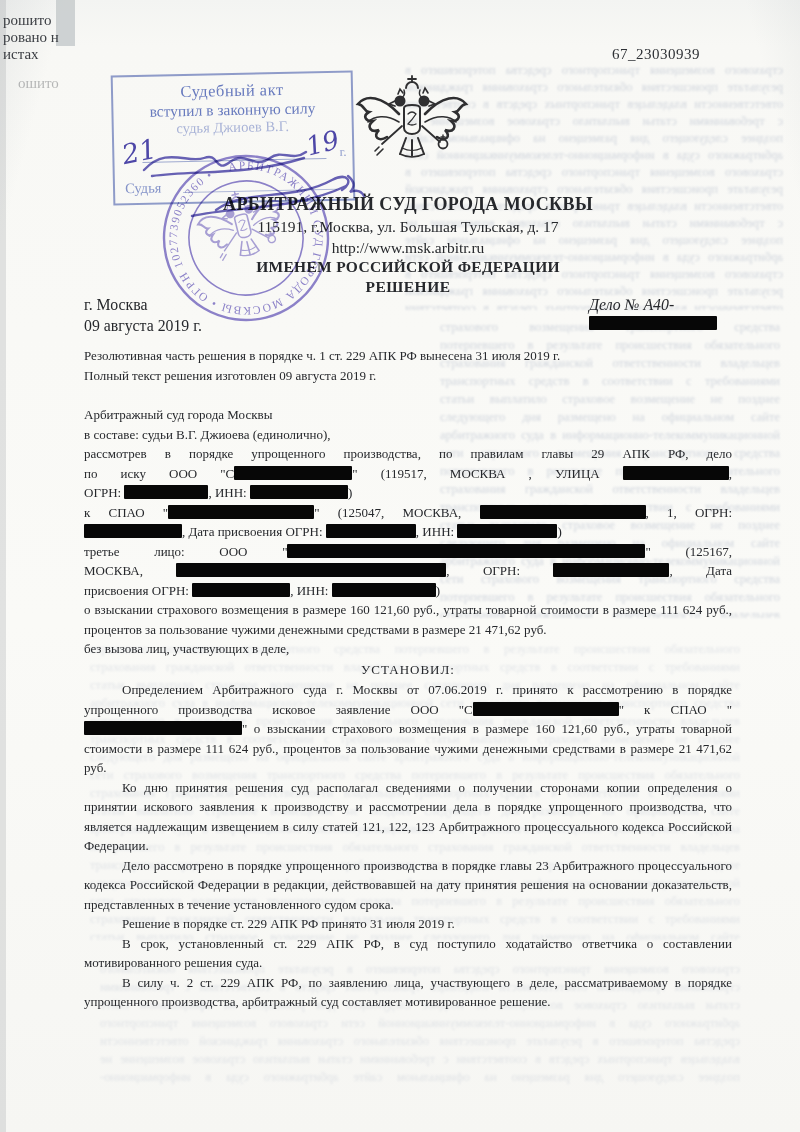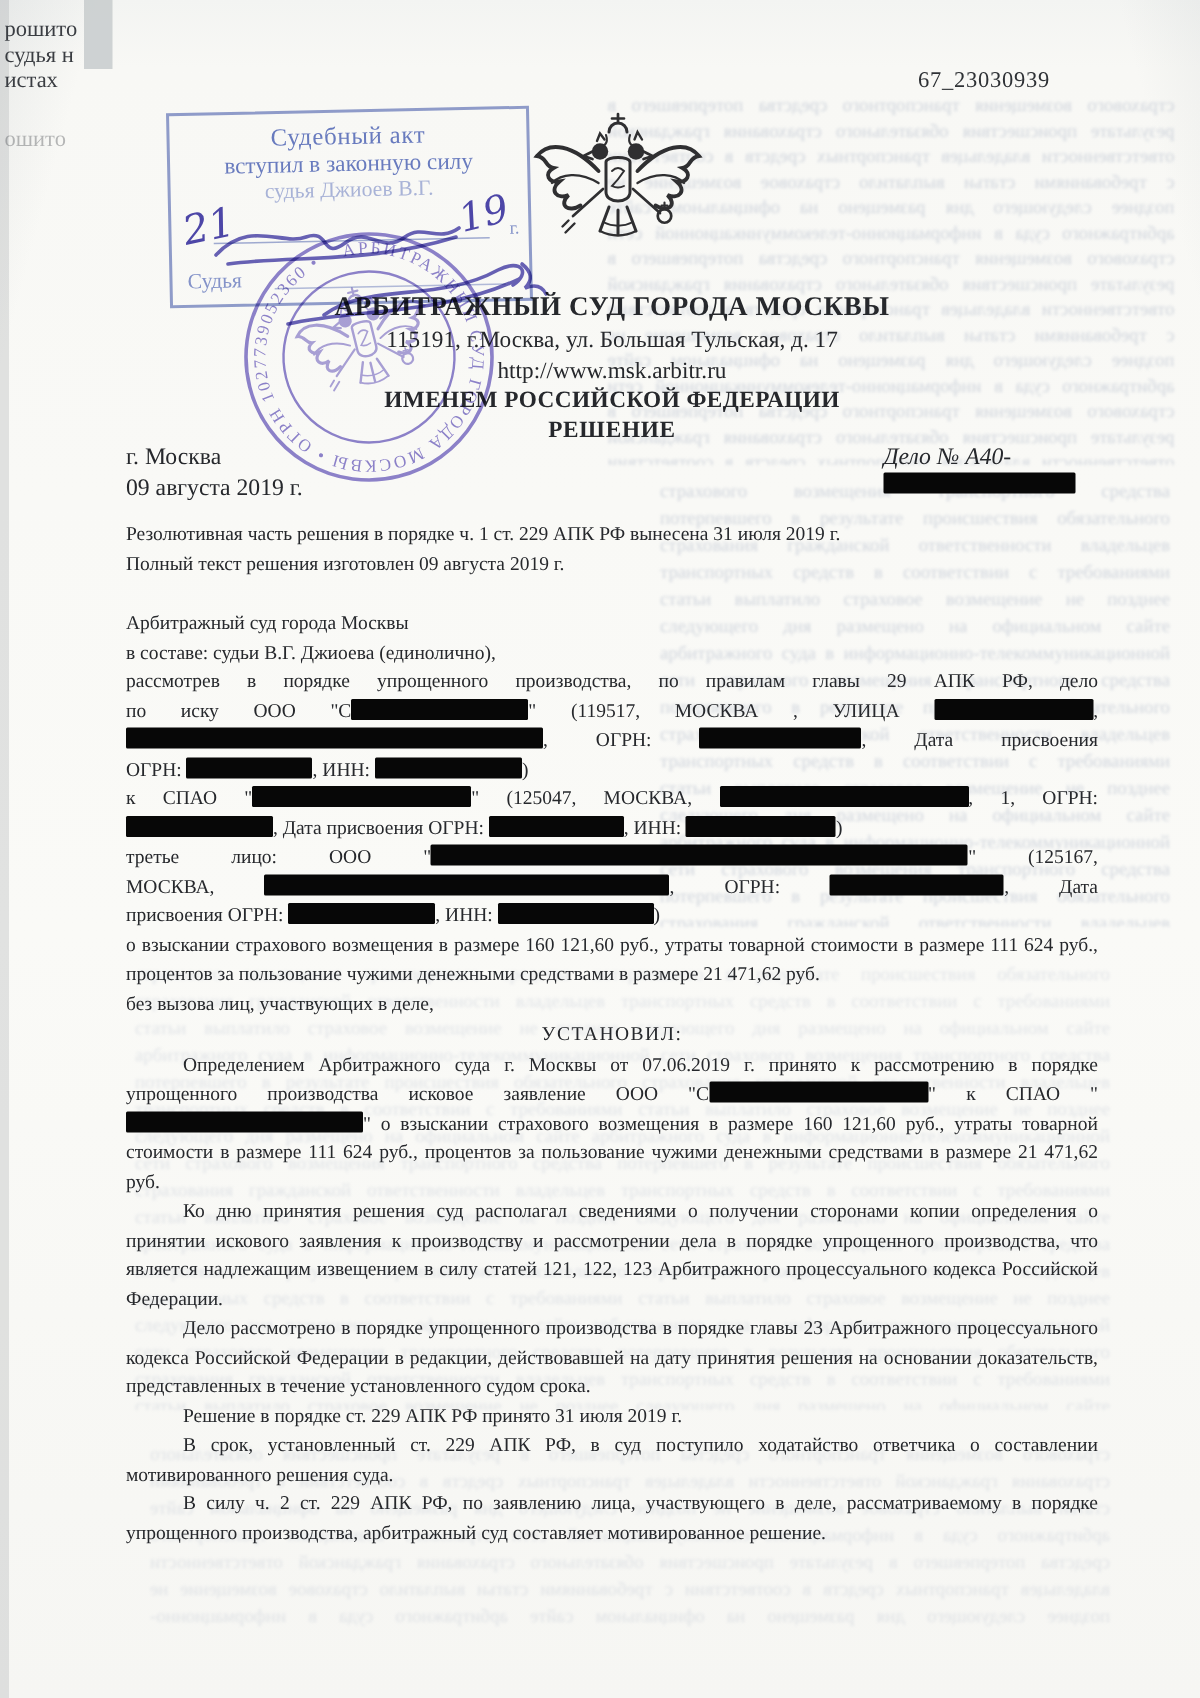--- a/index.html
+++ b/index.html
@@ -8,21 +8,21 @@
     font-family:"Liberation Serif","DejaVu Serif",serif;color:#26282c;
     background:
       linear-gradient(105deg, rgba(180,186,190,.20) 0%, rgba(180,186,190,0) 6%),
       linear-gradient(255deg, rgba(180,186,190,.14) 0%, rgba(180,186,190,0) 5%),
       linear-gradient(180deg,#f3f4f2 0%,#f8f8f5 4%,#fafaf7 55%,#f6f6f3 100%);
   }
   
   .edge-strip{position:absolute;left:0;top:0;width:6px;height:100%;background:rgba(150,155,158,.25);}
   .corner-block{position:absolute;left:56px;top:0;width:19px;height:46px;background:#c7cbcd;opacity:.85;}
   .corner-note{position:absolute;left:3px;top:12px;font-size:15px;line-height:17px;color:#3a3d42;}
-  .corner-note .faint{opacity:.35;margin-top:22px;}
+  .corner-note .faint{opacity:.35;margin-top:12px;text-align:right;}
   .doc-number{position:absolute;left:612px;top:46px;font-size:15px;letter-spacing:.5px;color:#2e3135;}
   
   .bleed{position:absolute;z-index:1;color:#9aa5bb;opacity:.42;filter:blur(1.1px);
     text-align:justify;overflow:hidden;font-size:12.5px;line-height:18px;word-spacing:3px;}
   .bleed.dense{line-height:17px;}
   .bleed.light{opacity:.25;}
   .mirror{transform:scaleX(-1);}
   
   .emblem{position:absolute;left:352px;top:70px;width:120px;height:118px;z-index:3;color:#2f2f31;}
   
@@ -68,21 +68,21 @@
 </head>
 <body>
 
 <div class="page">
 
   <div class="edge-strip"></div>
   <div class="corner-block"></div>
 
   <div class="corner-note">
     <div>рошито</div>
-    <div>судья н</div>
+    <div>ровано н</div>
     <div>истах</div>
     <div class="faint">ошито</div>
   </div>
 
   <div class="doc-number">67_23030939</div>
 
   <div class="bleed dense mirror" style="left:405px;top:62px;width:378px;height:248px;">страхового возмещения транспортного средства потерпевшего в результате происшествия обязательного страхования гражданской ответственности владельцев транспортных средств в соответствии с требованиями статьи выплатило страховое возмещение не позднее следующего дня размещено на официальном сайте арбитражного суда в информационно-телекоммуникационной сети страхового возмещения транспортного средства потерпевшего в результате происшествия обязательного страхования гражданской ответственности владельцев транспортных средств в соответствии с требованиями статьи выплатило страховое возмещение не позднее следующего дня размещено на официальном сайте арбитражного суда в информационно-телекоммуникационной сети страхового возмещения транспортного средства потерпевшего в результате происшествия обязательного страхования гражданской ответственности владельцев транспортных средств в соответствии с требованиями статьи выплатило страховое возмещение не позднее следующего дня размещено на официальном сайте арбитражного суда в информационно-телекоммуникационной сети страхового возмещения транспортного средства потерпевшего в результате происшествия обязательного страхования гражданской ответственности владельцев транспортных средств в соответствии с требованиями статьи выплатило страховое возмещение не позднее следующего дня размещено на официальном сайте арбитражного суда в информационно-телекоммуникационной сети страхового возмещения транспортного средства потерпевшего в результате происшествия обязательного страхования гражданской ответственности владельцев транспортных средств в соответствии с требованиями статьи выплатило страховое возмещение не позднее следующего дня размещено на официальном сайте арбитражного суда в информационно-телекоммуникационной сети страхового возмещения транспортного средства потерпевшего в результате происшествия обязательного страхования гражданской ответственности владельцев транспортных средств в соответствии с требованиями статьи выплатило страховое возмещение не позднее следующего дня размещено на официальном сайте арбитражного суда в информационно-телекоммуникационной сети страхового возмещения транспортного средства потерпевшего в результате происшествия обязательного страхования гражданской ответственности владельцев транспортных средств в соответствии с требованиями статьи выплатило страховое возмещение не позднее следующего дня размещено на официальном сайте арбитражного суда в информационно-телекоммуникационной сети страхового возмещения транспортного средства потерпевшего в результате происшествия обязательного страхования гражданской ответственности владельцев транспортных средств в соответствии с требованиями статьи выплатило страховое возмещение не позднее следующего дня размещено на официальном сайте арбитражного суда в информационно-телекоммуникационной сети страхового возмещения транспортного средства потерпевшего в результате происшествия обязательного страхования гражданской ответственности владельцев транспортных средств в соответствии с требованиями статьи выплатило страховое возмещение не позднее следующего дня размещено на официальном сайте арбитражного суда в информационно-телекоммуникационной сети</div>
   <div class="bleed" style="left:440px;top:318px;width:340px;height:300px;">страхового возмещения транспортного средства потерпевшего в результате происшествия обязательного страхования гражданской ответственности владельцев транспортных средств в соответствии с требованиями статьи выплатило страховое возмещение не позднее следующего дня размещено на официальном сайте арбитражного суда в информационно-телекоммуникационной сети страхового возмещения транспортного средства потерпевшего в результате происшествия обязательного страхования гражданской ответственности владельцев транспортных средств в соответствии с требованиями статьи выплатило страховое возмещение не позднее следующего дня размещено на официальном сайте арбитражного суда в информационно-телекоммуникационной сети страхового возмещения транспортного средства потерпевшего в результате происшествия обязательного страхования гражданской ответственности владельцев транспортных средств в соответствии с требованиями статьи выплатило страховое возмещение не позднее следующего дня размещено на официальном сайте арбитражного суда в информационно-телекоммуникационной сети страхового возмещения транспортного средства потерпевшего в результате происшествия обязательного страхования гражданской ответственности владельцев транспортных средств в соответствии с требованиями статьи выплатило страховое возмещение не позднее следующего дня размещено на официальном сайте арбитражного суда в информационно-телекоммуникационной сети страхового возмещения транспортного средства потерпевшего в результате происшествия обязательного страхования гражданской ответственности владельцев транспортных средств в соответствии с требованиями статьи выплатило страховое возмещение не позднее следующего дня размещено на официальном сайте арбитражного суда в информационно-телекоммуникационной сети страхового возмещения транспортного средства потерпевшего в результате происшествия обязательного страхования гражданской ответственности владельцев транспортных средств в соответствии с требованиями статьи выплатило страховое возмещение не позднее следующего дня размещено на официальном сайте арбитражного суда в информационно-телекоммуникационной сети страхового возмещения транспортного средства потерпевшего в результате происшествия обязательного страхования гражданской ответственности владельцев транспортных средств в соответствии с требованиями статьи выплатило страховое возмещение не позднее следующего дня размещено на официальном сайте арбитражного суда в информационно-телекоммуникационной сети страхового возмещения транспортного средства потерпевшего в результате происшествия обязательного страхования гражданской ответственности владельцев транспортных средств в соответствии с требованиями статьи выплатило страховое возмещение не позднее следующего дня размещено на официальном сайте арбитражного суда в информационно-телекоммуникационной сети</div>
   <div class="bleed light" style="left:90px;top:640px;width:650px;height:300px;">страхового возмещения транспортного средства потерпевшего в результате происшествия обязательного страхования гражданской ответственности владельцев транспортных средств в соответствии с требованиями статьи выплатило страховое возмещение не позднее следующего дня размещено на официальном сайте арбитражного суда в информационно-телекоммуникационной сети страхового возмещения транспортного средства потерпевшего в результате происшествия обязательного страхования гражданской ответственности владельцев транспортных средств в соответствии с требованиями статьи выплатило страховое возмещение не позднее следующего дня размещено на официальном сайте арбитражного суда в информационно-телекоммуникационной сети страхового возмещения транспортного средства потерпевшего в результате происшествия обязательного страхования гражданской ответственности владельцев транспортных средств в соответствии с требованиями статьи выплатило страховое возмещение не позднее следующего дня размещено на официальном сайте арбитражного суда в информационно-телекоммуникационной сети страхового возмещения транспортного средства потерпевшего в результате происшествия обязательного страхования гражданской ответственности владельцев транспортных средств в соответствии с требованиями статьи выплатило страховое возмещение не позднее следующего дня размещено на официальном сайте арбитражного суда в информационно-телекоммуникационной сети страхового возмещения транспортного средства потерпевшего в результате происшествия обязательного страхования гражданской ответственности владельцев транспортных средств в соответствии с требованиями статьи выплатило страховое возмещение не позднее следующего дня размещено на официальном сайте арбитражного суда в информационно-телекоммуникационной сети страхового возмещения транспортного средства потерпевшего в результате происшествия обязательного страхования гражданской ответственности владельцев транспортных средств в соответствии с требованиями статьи выплатило страховое возмещение не позднее следующего дня размещено на официальном сайте арбитражного суда в информационно-телекоммуникационной сети страхового возмещения транспортного средства потерпевшего в результате происшествия обязательного страхования гражданской ответственности владельцев транспортных средств в соответствии с требованиями статьи выплатило страховое возмещение не позднее следующего дня размещено на официальном сайте арбитражного суда в информационно-телекоммуникационной сети страхового возмещения транспортного средства потерпевшего в результате происшествия обязательного страхования гражданской ответственности владельцев транспортных средств в соответствии с требованиями статьи выплатило страховое возмещение не позднее следующего дня размещено на официальном сайте арбитражного суда в информационно-телекоммуникационной сети страхового возмещения транспортного средства потерпевшего в результате происшествия обязательного страхования гражданской ответственности владельцев транспортных средств в соответствии с требованиями статьи выплатило страховое возмещение не позднее следующего дня размещено на официальном сайте арбитражного суда в информационно-телекоммуникационной сети страхового возмещения транспортного средства потерпевшего в результате происшествия обязательного страхования гражданской ответственности владельцев транспортных средств в соответствии с требованиями статьи выплатило страховое возмещение не позднее следующего дня размещено на официальном сайте арбитражного суда в информационно-телекоммуникационной сети страхового возмещения транспортного средства потерпевшего в результате происшествия обязательного страхования гражданской ответственности владельцев транспортных средств в соответствии с требованиями статьи выплатило страховое возмещение не позднее следующего дня размещено на официальном сайте арбитражного суда в информационно-телекоммуникационной сети страхового возмещения транспортного средства потерпевшего в результате происшествия обязательного страхования гражданской ответственности владельцев транспортных средств в соответствии с требованиями статьи выплатило страховое возмещение не позднее следующего дня размещено на официальном сайте арбитражного суда в информационно-телекоммуникационной сети</div>
   <div class="bleed light mirror" style="left:100px;top:960px;width:640px;height:130px;">страхового возмещения транспортного средства потерпевшего в результате происшествия обязательного страхования гражданской ответственности владельцев транспортных средств в соответствии с требованиями статьи выплатило страховое возмещение не позднее следующего дня размещено на официальном сайте арбитражного суда в информационно-телекоммуникационной сети страхового возмещения транспортного средства потерпевшего в результате происшествия обязательного страхования гражданской ответственности владельцев транспортных средств в соответствии с требованиями статьи выплатило страховое возмещение не позднее следующего дня размещено на официальном сайте арбитражного суда в информационно-телекоммуникационной сети страхового возмещения транспортного средства потерпевшего в результате происшествия обязательного страхования гражданской ответственности владельцев транспортных средств в соответствии с требованиями статьи выплатило страховое возмещение не позднее следующего дня размещено на официальном сайте арбитражного суда в информационно-телекоммуникационной сети страхового возмещения транспортного средства потерпевшего в результате происшествия обязательного страхования гражданской ответственности владельцев транспортных средств в соответствии с требованиями статьи выплатило страховое возмещение не позднее следующего дня размещено на официальном сайте арбитражного суда в информационно-телекоммуникационной сети страхового возмещения транспортного средства потерпевшего в результате происшествия обязательного страхования гражданской ответственности владельцев транспортных средств в соответствии с требованиями статьи выплатило страховое возмещение не позднее следующего дня размещено на официальном сайте арбитражного суда в информационно-телекоммуникационной сети страхового возмещения транспортного средства потерпевшего в результате происшествия обязательного страхования гражданской ответственности владельцев транспортных средств в соответствии с требованиями статьи выплатило страховое возмещение не позднее следующего дня размещено на официальном сайте арбитражного суда в информационно-телекоммуникационной сети</div>
@@ -132,21 +132,20 @@
   </div>
   <div class="dateline">09 августа 2019 г.</div>
 
   <div class="body">
       <div class="blk">Резолютивная часть решения в порядке ч. 1 ст. 229 АПК РФ вынесена 31 июля 2019 г.</div>
       <div class="blk">Полный текст решения изготовлен 09 августа 2019 г.</div>
       <div class="blk" style="margin-top: 20px;">Арбитражный суд города Москвы</div>
       <div class="blk">в составе: судьи В.Г. Джиоева (единолично),</div>
       <div class="blk just">рассмотрев в порядке упрощенного производства, по правилам главы 29 АПК РФ, дело</div>
       <div class="blk just">по иску ООО "С<span class="redact" style="width: 118px;"></span>" (119517, МОСКВА , УЛИЦА <span class="redact" style="width: 106px;"></span>,</div>
-      <div class="blk just"><span class="redact" style="width: 278px;"></span>, ОГРН: <span class="redact" style="width: 108px;"></span>, Дата присвоения</div>
       <div class="blk">ОГРН: <span class="redact" style="width: 84px;"></span>, ИНН: <span class="redact" style="width: 98px;"></span>)</div>
       <div class="blk just">к СПАО "<span class="redact" style="width: 146px;"></span>" (125047, МОСКВА, <span class="redact" style="width: 166px;"></span>, 1, ОГРН:</div>
       <div class="blk"><span class="redact" style="width: 98px;"></span>, Дата присвоения ОГРН: <span class="redact" style="width: 90px;"></span>, ИНН: <span class="redact" style="width: 100px;"></span>)</div>
       <div class="blk just">третье лицо: ООО "<span class="redact" style="width: 358px;"></span>" (125167,</div>
       <div class="blk just">МОСКВА, <span class="redact" style="width: 270px;"></span>, ОГРН: <span class="redact" style="width: 116px;"></span>, Дата</div>
       <div class="blk">присвоения ОГРН: <span class="redact" style="width: 98px;"></span>, ИНН: <span class="redact" style="width: 104px;"></span>)</div>
       <div class="blk para noind">о взыскании страхового возмещения в размере 160 121,60 руб., утраты товарной стоимости в размере 111 624 руб., процентов за пользование чужими денежными средствами в размере 21 471,62 руб.</div>
       <div class="blk">без вызова лиц, участвующих в деле,</div>
       <div class="blk heading">УСТАНОВИЛ:</div>
       <div class="blk para">Определением Арбитражного суда г. Москвы от 07.06.2019 г. принято к рассмотрению в порядке упрощенного производства исковое заявление ООО "С<span class="redact" style="width: 146px;"></span>"  к  СПАО  "<span class="redact" style="width: 158px;"></span>"  о  взыскании  страхового возмещения в размере 160 121,60 руб., утраты товарной стоимости в размере 111 624 руб., процентов за пользование чужими денежными средствами в размере 21 471,62 руб.</div>

